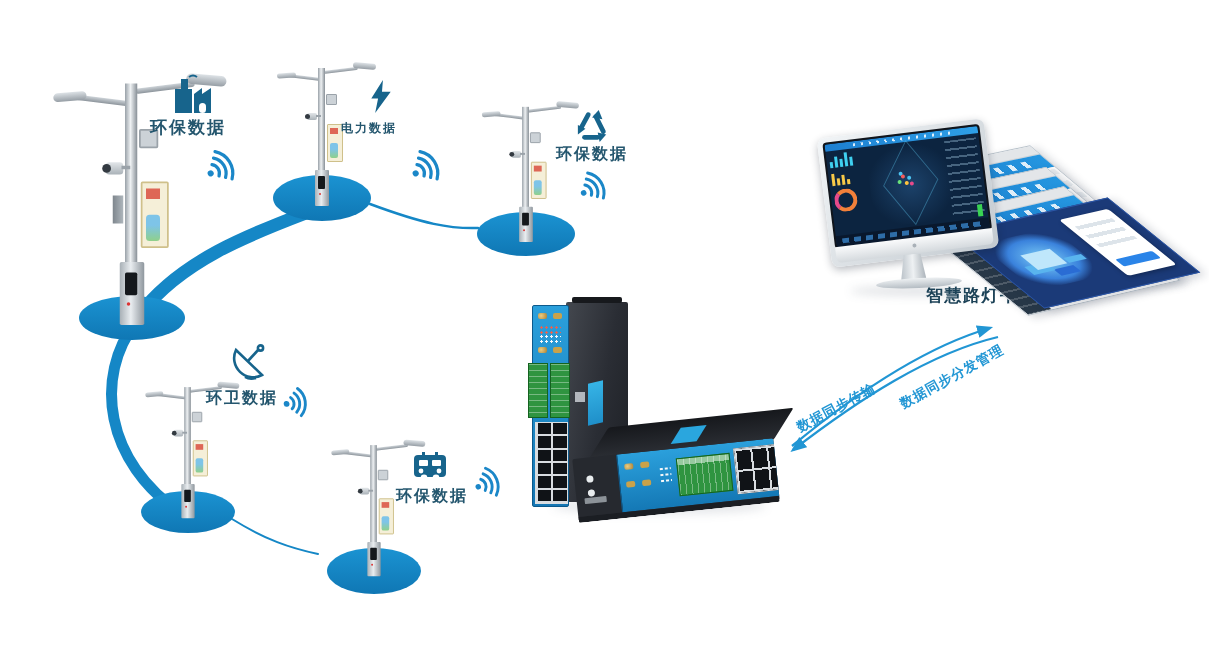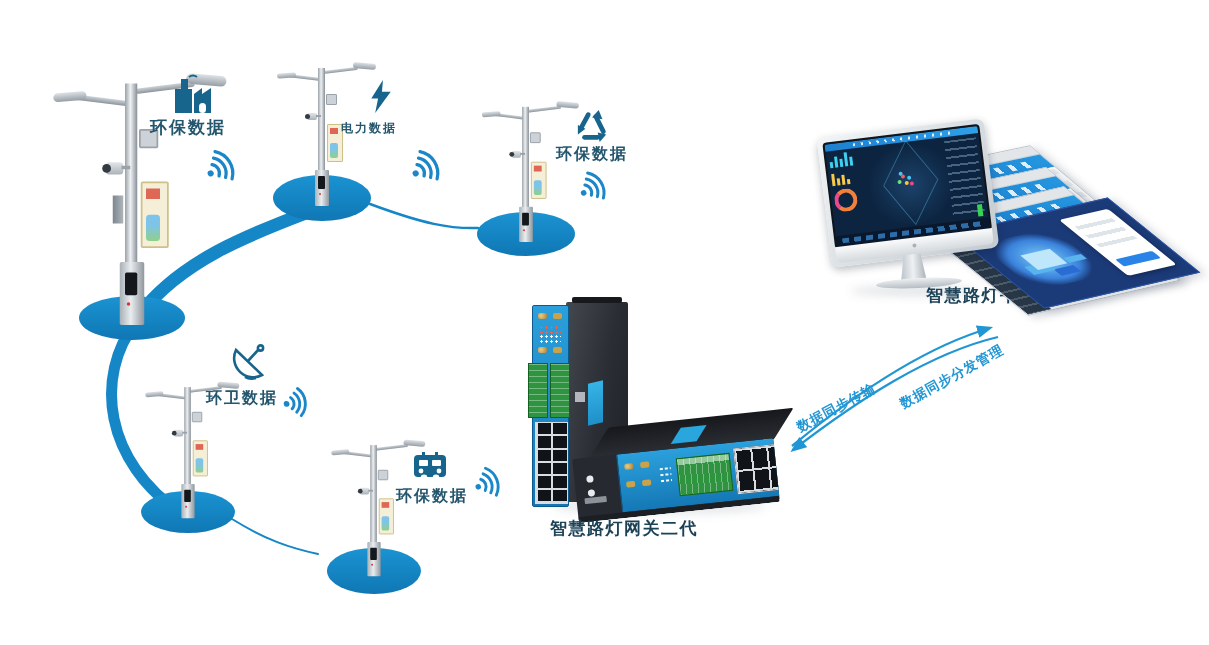--- a/index.html
+++ b/index.html
@@ -363,21 +363,20 @@
         <div class="gh-sim"></div>
         <div class="gh-blue">
           <div class="gold" style="left:6px;top:10px;box-shadow:16px 0 0 #c9a24a,0 18px 0 #c9a24a,16px 18px 0 #c9a24a;"></div>
           <div class="gh-leds"></div>
           <div class="gh-term"></div>
           <div class="gh-ports"></div>
         </div>
       </div>
     </div>
   </div>
-  <div class="caption" style="left:550px;top:517px;">智慧路灯网关二代</div>
 
   <div class="shadow" style="left:1018px;top:272px;width:175px;height:16px;"></div>
   <div class="bw" style="left:938px;top:150px;width:150px;height:118px;z-index:3;transform:rotate(-12deg) skewX(38deg);">
     <div class="bw-title"></div>
     <div class="bw-head"></div>
     <div class="bw-body">
         <div class="bw-side"></div>
         <div class="bw-rows"></div>
       </div>
   </div>

